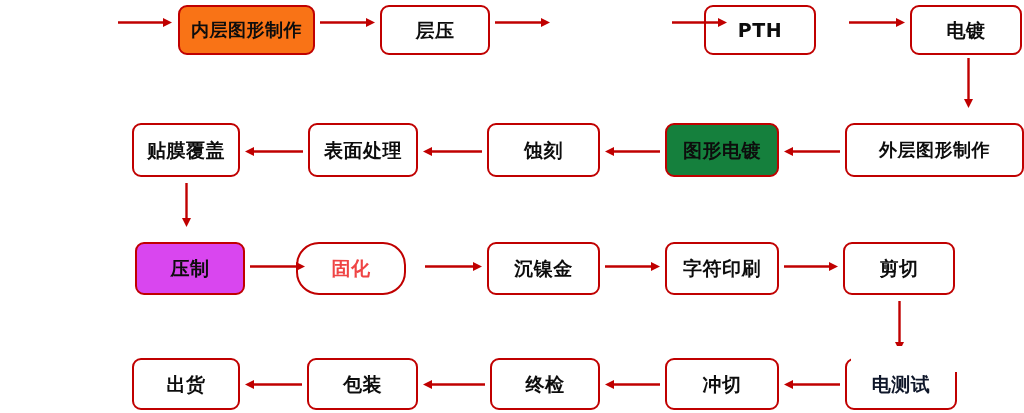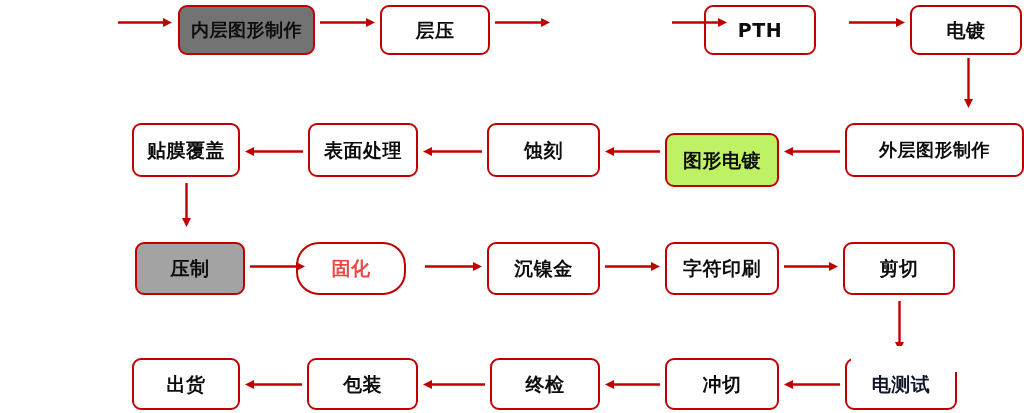--- a/index.html
+++ b/index.html
@@ -171,30 +171,30 @@
         <line stroke="#C00000" stroke-width="2.4" x1="62" y1="6.5" x2="8" y2="6.5"></line>
         <polygon fill="#C00000" points="0,6.5 9,2 9,11"></polygon>
       </svg>
     </div>
     <div class="arrow" style="left: 245px; top: 377.5px; width: 57px; height: 13px;">
       <svg width="57" height="13" viewBox="0 0 57 13">
         <line stroke="#C00000" stroke-width="2.4" x1="57" y1="6.5" x2="8" y2="6.5"></line>
         <polygon fill="#C00000" points="0,6.5 9,2 9,11"></polygon>
       </svg>
     </div>
-    <div class="node" style="left: 178px; top: 5px; width: 137px; height: 50px; border-color: rgb(192, 0, 0); background: #737373; color: rgb(13, 13, 13); font-size: 18px;">内层图形制作</div>
+    <div class="node" style="left: 178px; top: 5px; width: 137px; height: 50px; border-color: rgb(192, 0, 0); background: #f97316; color: rgb(13, 13, 13); font-size: 18px;">内层图形制作</div>
     <div class="node" style="left: 380px; top: 5px; width: 110px; height: 50px; border-color: rgb(192, 0, 0); background: rgb(255, 255, 255); color: rgb(13, 13, 13);">层压</div>
     <div class="node" style="left: 704px; top: 5px; width: 112px; height: 50px; border-color: rgb(192, 0, 0); background: rgb(255, 255, 255); color: rgb(13, 13, 13);">PTH</div>
     <div class="node" style="left: 910px; top: 5px; width: 112px; height: 50px; border-color: rgb(192, 0, 0); background: rgb(255, 255, 255); color: rgb(13, 13, 13);">电镀</div>
     <div class="node" style="left: 845px; top: 123px; width: 179px; height: 54px; border-color: rgb(192, 0, 0); background: rgb(255, 255, 255); color: rgb(13, 13, 13); font-size: 18px;">外层图形制作</div>
-    <div class="node" style="left: 665px; top: 133px; width: 114px; height: 54px; border-color: rgb(192, 0, 0); background: #bef264; color: rgb(13, 13, 13);">图形电镀</div>
+    <div class="node" style="left: 665px; top: 123px; width: 114px; height: 54px; border-color: rgb(192, 0, 0); background: #15803d; color: rgb(13, 13, 13);">图形电镀</div>
     <div class="node" style="left: 487px; top: 123px; width: 113px; height: 54px; border-color: rgb(192, 0, 0); background: rgb(255, 255, 255); color: rgb(13, 13, 13);">蚀刻</div>
     <div class="node" style="left: 308px; top: 123px; width: 110px; height: 54px; border-color: rgb(192, 0, 0); background: rgb(255, 255, 255); color: rgb(13, 13, 13);">表面处理</div>
     <div class="node" style="left: 132px; top: 123px; width: 108px; height: 54px; border-color: rgb(192, 0, 0); background: rgb(255, 255, 255); color: rgb(13, 13, 13);">贴膜覆盖</div>
-    <div class="node" style="left: 135px; top: 242px; width: 110px; height: 53px; border-color: rgb(192, 0, 0); background: #a3a3a3; color: rgb(13, 13, 13);">压制</div>
+    <div class="node" style="left: 135px; top: 242px; width: 110px; height: 53px; border-color: rgb(192, 0, 0); background: #d946ef; color: rgb(13, 13, 13);">压制</div>
     <div class="node" style="left: 296px; top: 242px; width: 110px; height: 53px; border-color: rgb(192, 0, 0); background: rgb(255, 255, 255); color: #ef4444; border-radius: 23px;">固化</div>
     <div class="node" style="left: 487px; top: 242px; width: 113px; height: 53px; border-color: rgb(192, 0, 0); background: rgb(255, 255, 255); color: rgb(13, 13, 13);">沉镍金</div>
     <div class="node" style="left: 665px; top: 242px; width: 114px; height: 53px; border-color: rgb(192, 0, 0); background: rgb(255, 255, 255); color: rgb(13, 13, 13);">字符印刷</div>
     <div class="node" style="left: 843px; top: 242px; width: 112px; height: 53px; border-color: rgb(192, 0, 0); background: rgb(255, 255, 255); color: rgb(13, 13, 13);">剪切</div>
     <div class="artifact-patch" style="left: 851px; top: 346px; width: 116px; height: 26px;"></div>
     <div class="node artifact" style="left: 845px; top: 358px; width: 112px; height: 52px; border-color: rgb(192, 0, 0); background: rgb(255, 255, 255); color: #0f172a;">电测试</div>
     <div class="node" style="left: 665px; top: 358px; width: 114px; height: 52px; border-color: rgb(192, 0, 0); background: rgb(255, 255, 255); color: rgb(13, 13, 13);">冲切</div>
     <div class="node" style="left: 490px; top: 358px; width: 110px; height: 52px; border-color: rgb(192, 0, 0); background: rgb(255, 255, 255); color: rgb(13, 13, 13);">终检</div>
     <div class="node" style="left: 307px; top: 358px; width: 111px; height: 52px; border-color: rgb(192, 0, 0); background: rgb(255, 255, 255); color: rgb(13, 13, 13);">包装</div>
     <div class="node" style="left: 132px; top: 358px; width: 108px; height: 52px; border-color: rgb(192, 0, 0); background: rgb(255, 255, 255); color: rgb(13, 13, 13);">出货</div>

